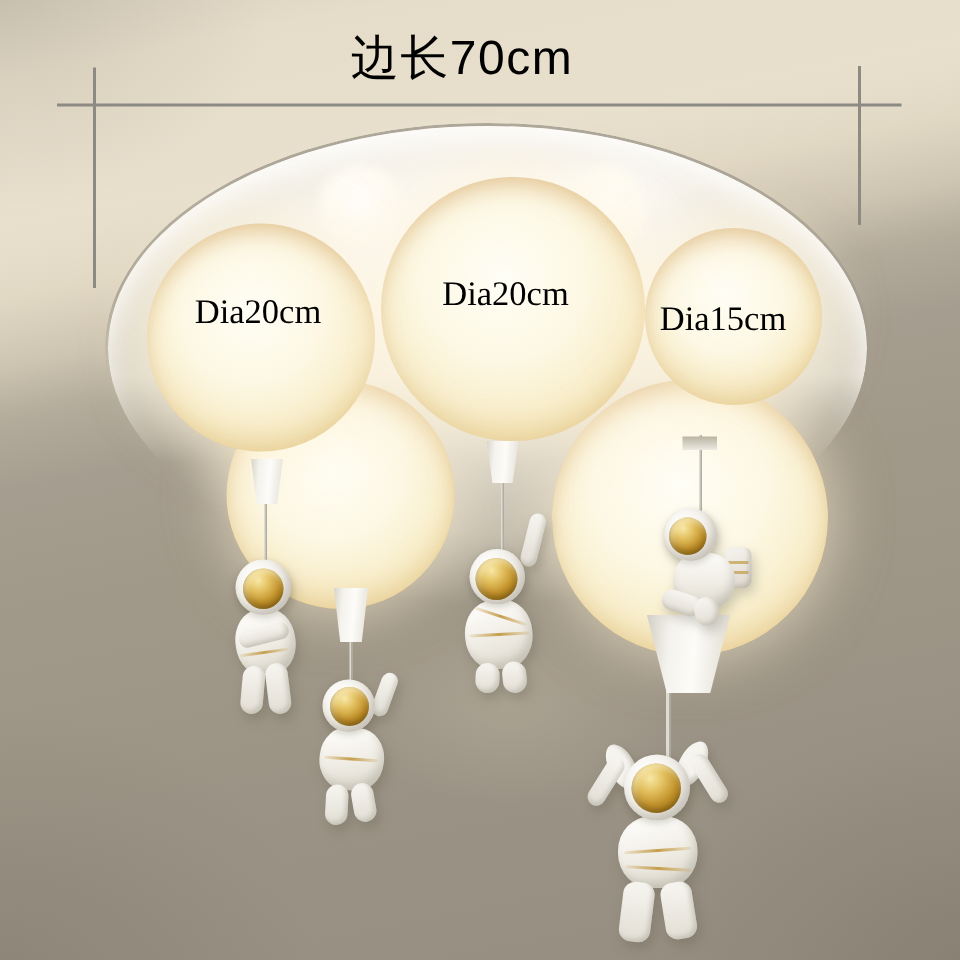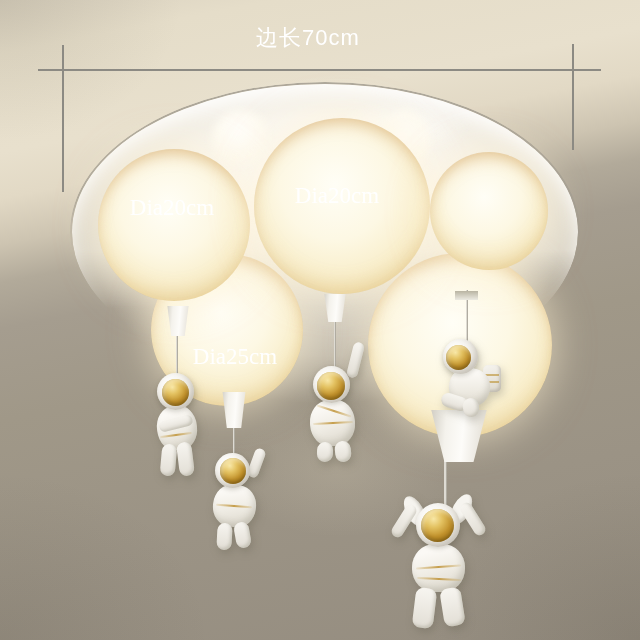--- a/index.html
+++ b/index.html
@@ -94,33 +94,33 @@
       box-shadow:inset -2px -2px 3px rgba(140,135,120,.35);}
   .straps{position:absolute;inset:4px 2px;
       background:repeating-linear-gradient(180deg,transparent 0 5px,rgba(190,150,60,.65) 5px 7px);}
   .ast-a{left:150px;top:372px;width:54px;height:106px;}
   .ast-b{left:204px;top:447px;width:64px;height:104px;}
   .ast-c{left:302px;top:340px;width:66px;height:122px;}
   .ast-d{left:440px;top:338px;width:62px;height:80px;}
   .ast-e{left:397px;top:486px;width:84px;height:144px;}
   
   .dlabel{position:absolute;z-index:40;transform:translateX(-50%);white-space:nowrap;
-      font-family:"Liberation Serif","DejaVu Serif",serif;font-size:23px;color:#ffffff;}
+      font-family:"Liberation Serif","DejaVu Serif",serif;font-size:23px;color:#000000;}
   .lb-l20{left:172px;top:195px;}
   .lb-c20{left:337px;top:183px;}
   .lb-d15{left:482px;top:200px;}
   .lb-d30{left:423px;top:314px;}
   .lb-d25{left:235px;top:344px;}
   
   .dim{position:absolute;z-index:50;background:#8c8a83;}
   .dim-h{left:38px;top:69px;width:563px;height:1.5px;}
   .dim-tl{left:62px;top:45px;width:1.5px;height:147px;}
   .dim-tr{left:572px;top:44px;width:1.5px;height:106px;}
   .dim-label{position:absolute;z-index:50;left:308px;top:22px;transform:translateX(-50%);
-      font-size:22px;line-height:32px;font-weight:500;letter-spacing:1px;color:#ffffff;white-space:nowrap;}
+      font-size:32px;line-height:32px;font-weight:500;letter-spacing:1px;color:#000000;white-space:nowrap;}
 </style>
 </head>
 <body>
 
 <div class="stage">
 
   <div class="bg"></div>
   <div class="corner-shade"></div>
   <div class="halo"></div>
   <div class="floor-glow"></div>
@@ -200,20 +200,20 @@
     <div class="trim" style="left:19px;top:80px;width:45px;transform:rotate(-4deg);"></div>
     <div class="trim" style="left:20px;top:92px;width:44px;transform:rotate(3deg);"></div>
     <div class="limb" style="left:17px;top:102px;width:21px;height:40px;transform:rotate(7deg);"></div>
     <div class="limb" style="left:45px;top:102px;width:21px;height:38px;transform:rotate(-9deg);"></div>
     <div class="helmet" style="left:19px;top:17px;width:44px;height:44px;"></div>
     <div class="visor" style="left:24px;top:23px;width:33px;height:33px;"></div>
   </div>
 
   <div class="dlabel lb-l20">Dia20cm</div>
   <div class="dlabel lb-c20">Dia20cm</div>
-  <div class="dlabel lb-d25">Dia25cm</div>
+  <div class="dlabel lb-d15">Dia15cm</div>
 
   <div class="dim dim-h"></div>
   <div class="dim dim-tl"></div>
   <div class="dim dim-tr"></div>
   <div class="dim-label">边长70cm</div>
 
 </div>
 
 </body></html>

